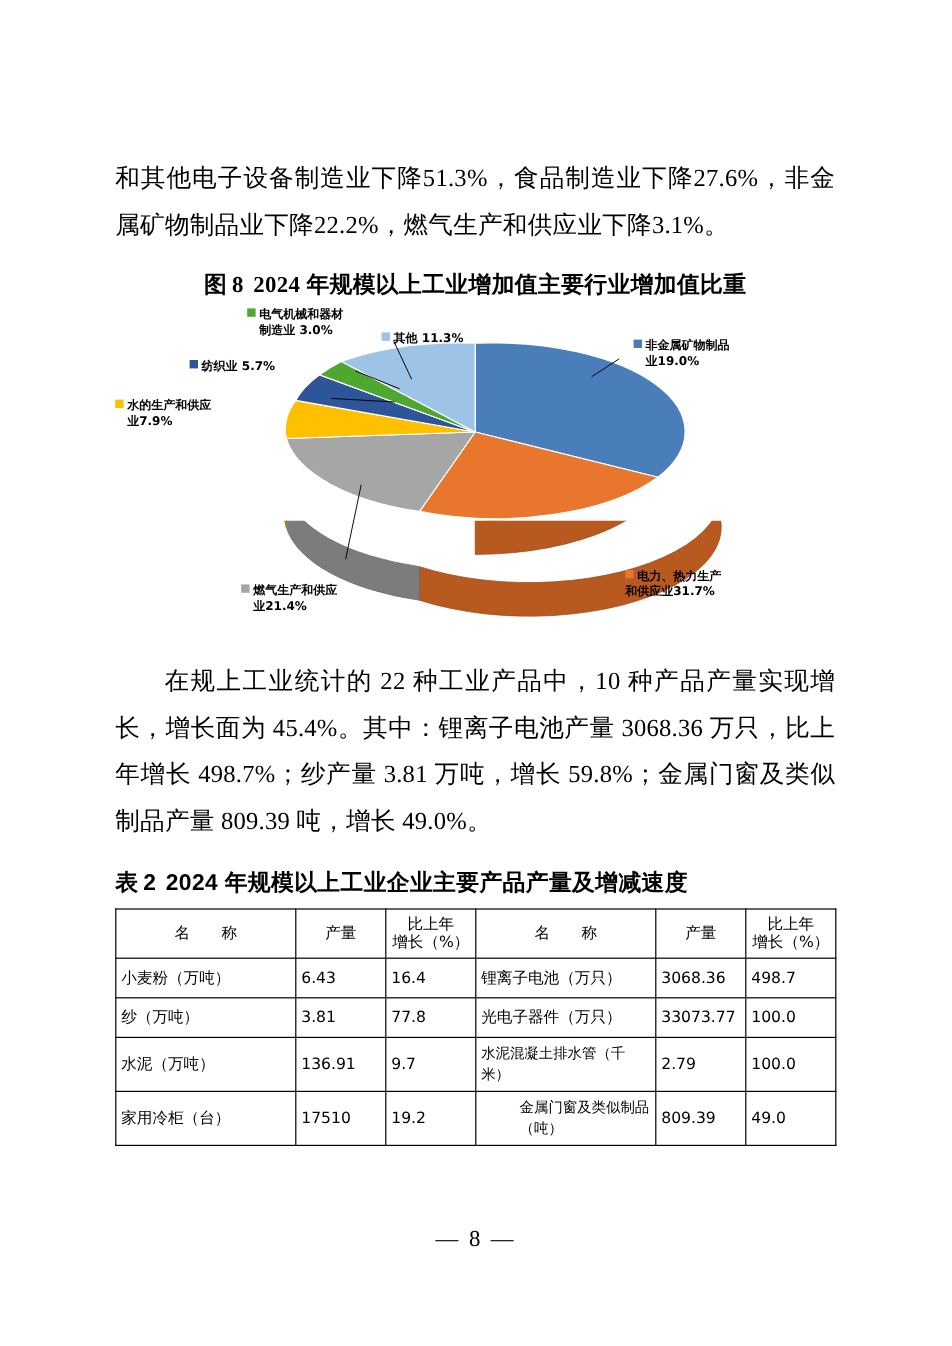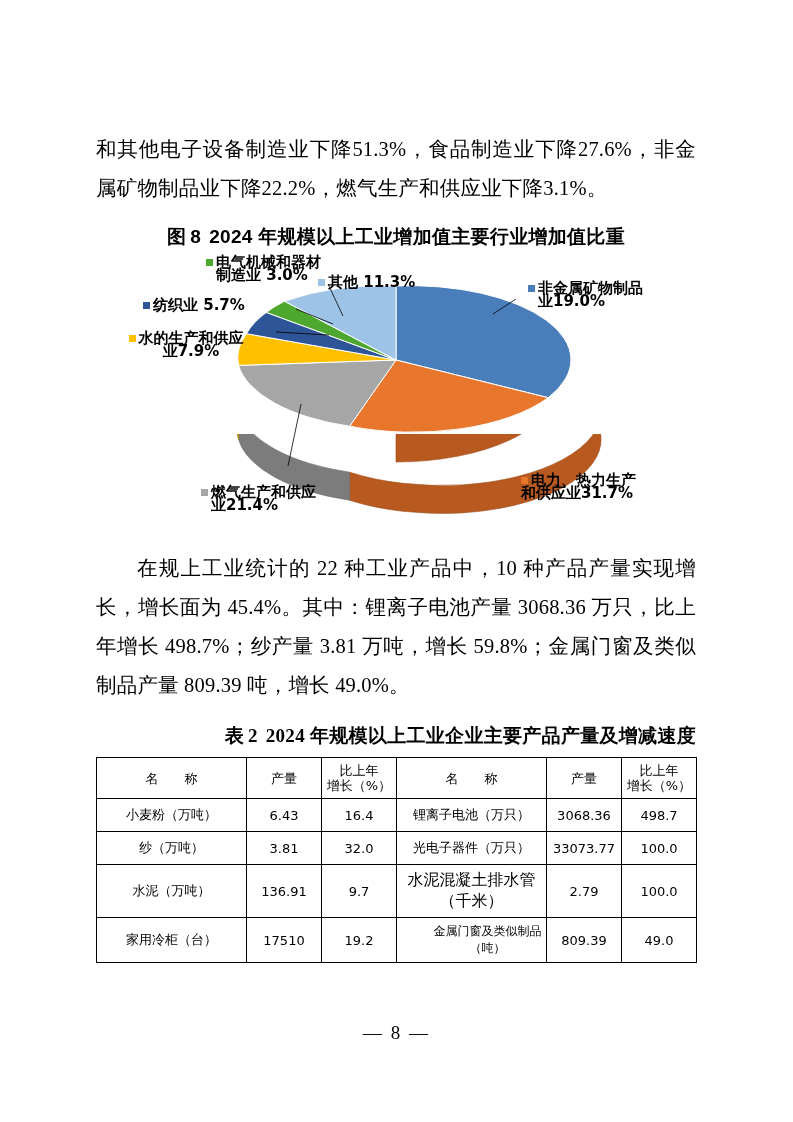--- a/index.html
+++ b/index.html
@@ -33,61 +33,61 @@
     font-size: 20.5px;
     line-height: 39px;
     text-align: justify;
     text-justify: inter-ideograph;
     letter-spacing: 0.2px;
   }
   .para.indent { text-indent: 41px; }
 
   
   .fig-caption {
-    font-family: Liberation Sans, sans-serif;
+    font-family: Liberation Serif, serif;
     font-weight: bold;
     font-size: 19px;
     text-align: center;
     margin-top: 16px;
     letter-spacing: 0.3px;
   }
   .fig-caption .num { margin: 0 8px 0 4px; }
 
   
   .chart-wrap {
     position: relative;
     width: 600px;
     height: 295px;
     margin-top: 4px;
   }
   .chart-svg { position: absolute; left: 0; top: 0; }
 
   .lbl {
     position: absolute;
     font-family: "DejaVu Sans", sans-serif;
-    font-size: 15px;
+    font-size: 10px;
     font-weight: bold;
     line-height: 13px;
     white-space: nowrap;
     color: #000;
   }
   .lbl .sw {
     display: inline-block;
     width: 7px; height: 7px;
     margin-right: 3px;
     vertical-align: 1px;
   }
   .lbl.right  { text-align: right; }
 
   
   .tbl-caption {
-    font-family: Liberation Serif, serif;
+    font-family: Liberation Sans, sans-serif;
     font-weight: bold;
     font-size: 19px;
-    text-align: right;
+    text-align: left;
     margin-top: 18px;
     margin-bottom: 8px;
     letter-spacing: 0.3px;
   }
   .tbl-caption .num { margin: 0 8px 0 4px; }
 
   table.data {
     border-collapse: collapse;
     width: 600px;
     font-family: "DejaVu Sans", sans-serif;
@@ -97,21 +97,21 @@
   table.data th, table.data td {
     border: 1px solid #000;
     padding: 5px 4px;
     height: 22px;
   }
   table.data th {
     font-weight: normal;
     text-align: center;
     line-height: 15px;
   }
-  table.data td { text-align: center; }
+  table.data td { text-align: left; }
   td.name { text-align: left; padding-left: 10px; }
   .col-name  { width: 150px; }
   .col-val   { width: 75px; }
   .col-rate  { width: 75px; }
 
   
   .footer {
     position: absolute;
     left: 0;
     top: 1022px;
@@ -186,26 +186,26 @@
       <div class="lbl" style="left:425px; top:220px;">
         <span class="sw" style="background:#E8762C"></span><span>电力、热力生产</span><br>
         <span style="">和供应业31.7%</span>
       </div>
 
       <div class="lbl" style="left:105px; top:232px;">
         <span class="sw" style="background:#A6A6A6"></span><span>燃气生产和供应</span><br>
         <span style="margin-left:10px;">业21.4%</span>
       </div>
 
-      <div class="lbl right" style="left:0px; top:78px; width:180px; text-align:center;">
+      <div class="lbl right" style="left:0px; top:78px; width:180px; text-align:left;">
         <span class="sw" style="background:#FFC000"></span><span>水的生产和供应</span><br>
         <span style="margin-left:10px;margin-top:15px;">业7.9%</span>
       </div>
 
-      <div class="lbl" style="left:47px; top:45px;">
+      <div class="lbl" style="left:62px; top:45px;">
         <span class="sw" style="background:#2E5597"></span><span>纺织业 5.7%</span>
       </div>
 
       <div class="lbl" style="left:110px; top:2px;">
         <span class="sw" style="background:#4EA72E"></span><span>电气机械和器材</span><br>
         <span style="margin-left:10px;">制造业 3.0%</span>
       </div>
 
       <div class="lbl" style="left:222px; top:22px;">
         <span class="sw" style="background:#9DC3E6"></span><span>其他 11.3%</span>
@@ -248,30 +248,30 @@
           <td class="name">小麦粉（万吨）</td>
           <td>6.43</td>
           <td>16.4</td>
           <td class="name">锂离子电池（万只）</td>
           <td>3068.36</td>
           <td>498.7</td>
         </tr>
         <tr>
           <td class="name">纱（万吨）</td>
           <td>3.81</td>
-          <td>32.0</td>
+          <td>77.8</td>
           <td class="name">光电子器件（万只）</td>
           <td>33073.77</td>
           <td>100.0</td>
         </tr>
         <tr>
           <td class="name">水泥（万吨）</td>
           <td>136.91</td>
           <td>9.7</td>
-          <td class="name" style="font-size:16px;margin-top:36px;">水泥混凝土排水管（千米）</td>
+          <td class="name" style="font-size:12px;margin-top:36px;">水泥混凝土排水管（千米）</td>
           <td>2.79</td>
           <td>100.0</td>
         </tr>
         <tr>
           <td class="name">家用冷柜（台）</td>
           <td>17510</td>
           <td>19.2</td>
           <td class="name" style="font-size:12px;padding-left:36px;">金属门窗及类似制品（吨）</td>
           <td>809.39</td>
           <td>49.0</td>

